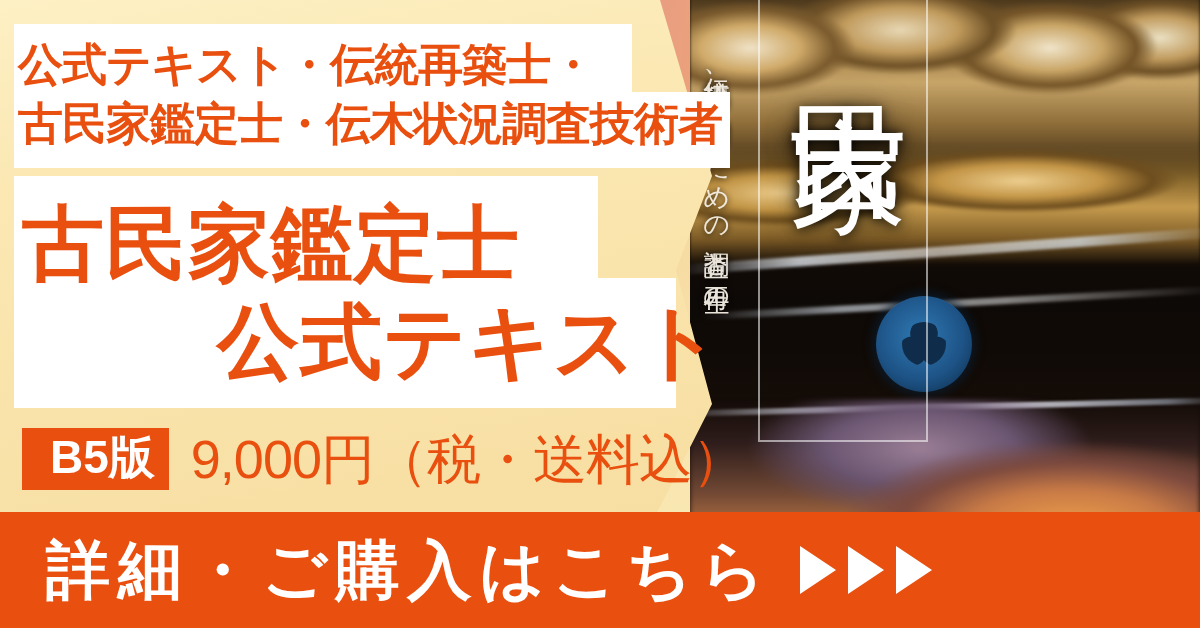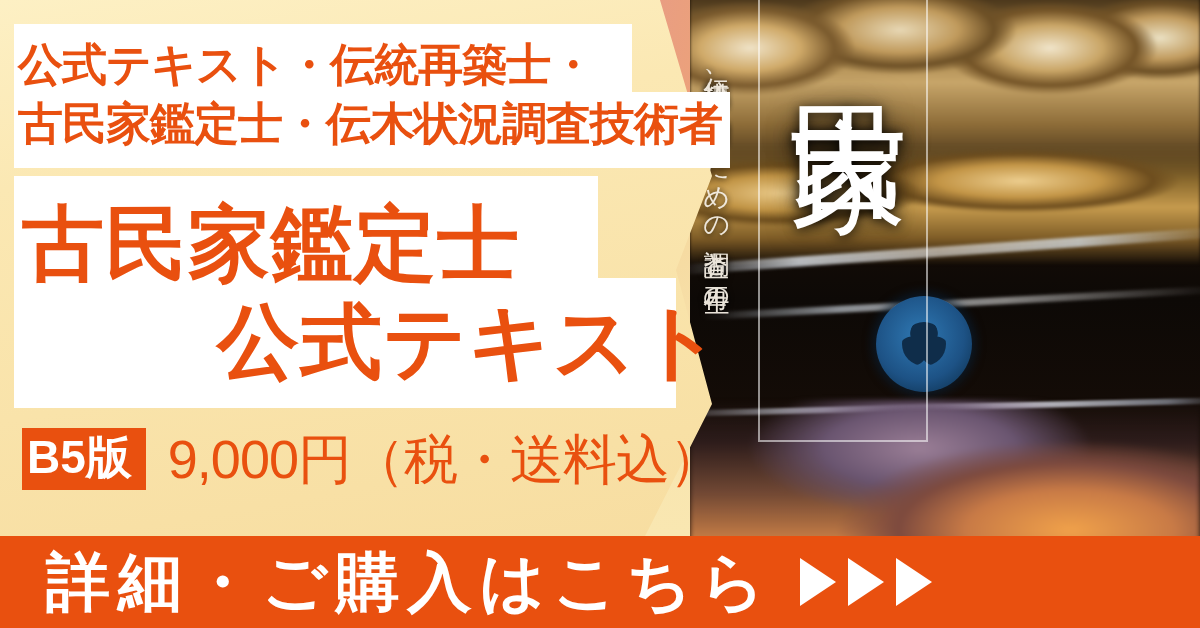--- a/index.html
+++ b/index.html
@@ -188,32 +188,32 @@
     color:#e9500f;font-weight:bold;font-size:82px;letter-spacing:1px;
     white-space:nowrap;font-family:"Liberation Sans","DejaVu Sans",sans-serif;
   }
   .head-1{left:22px;top:190px;}
   .head-2{left:177px;top:288px;margin-left:40px;}
 
   
   .price-row{position:absolute;left:22px;top:428px;display:flex;align-items:center;}
   .badge{
     background:#e9500f;color:#fff;font-weight:bold;font-size:46px;
-    padding:6px 14px 10px 5px;line-height:1;letter-spacing:0;
+    padding:6px 14px 10px 28px;line-height:1;letter-spacing:0;
     font-family:"Liberation Sans","DejaVu Sans",sans-serif;
   }
   .price{
     margin-left:22px;color:#e9500f;font-size:54px;line-height:1;
     letter-spacing:-1px;white-space:nowrap;
     font-family:Liberation Sans, sans-serif;
   }
 
   
   .cta{
-    position:absolute;left:0;bottom:0;width:1200px;height:92px;
+    position:absolute;left:0;bottom:0;width:1200px;height:116px;
     background:#e9500f;display:flex;align-items:center;
   }
   .cta-text{
     margin-left:46px;color:#fff;font-weight:bold;font-size:64px;
     letter-spacing:8px;white-space:nowrap;line-height:1;
     font-family:"Liberation Sans","DejaVu Sans",sans-serif;
   }
   .arrows{margin-left:26px;display:flex;gap:12px;align-items:center;}
   .arrow{
     width:0;height:0;border-left:36px solid #fff;

